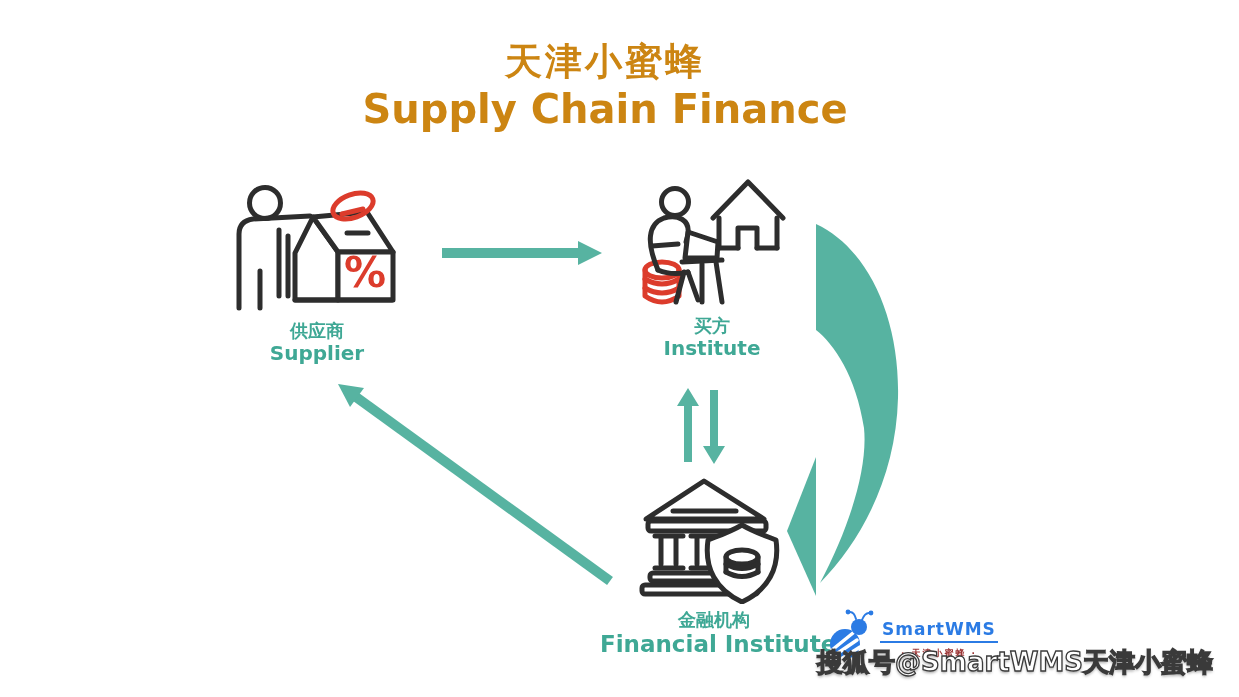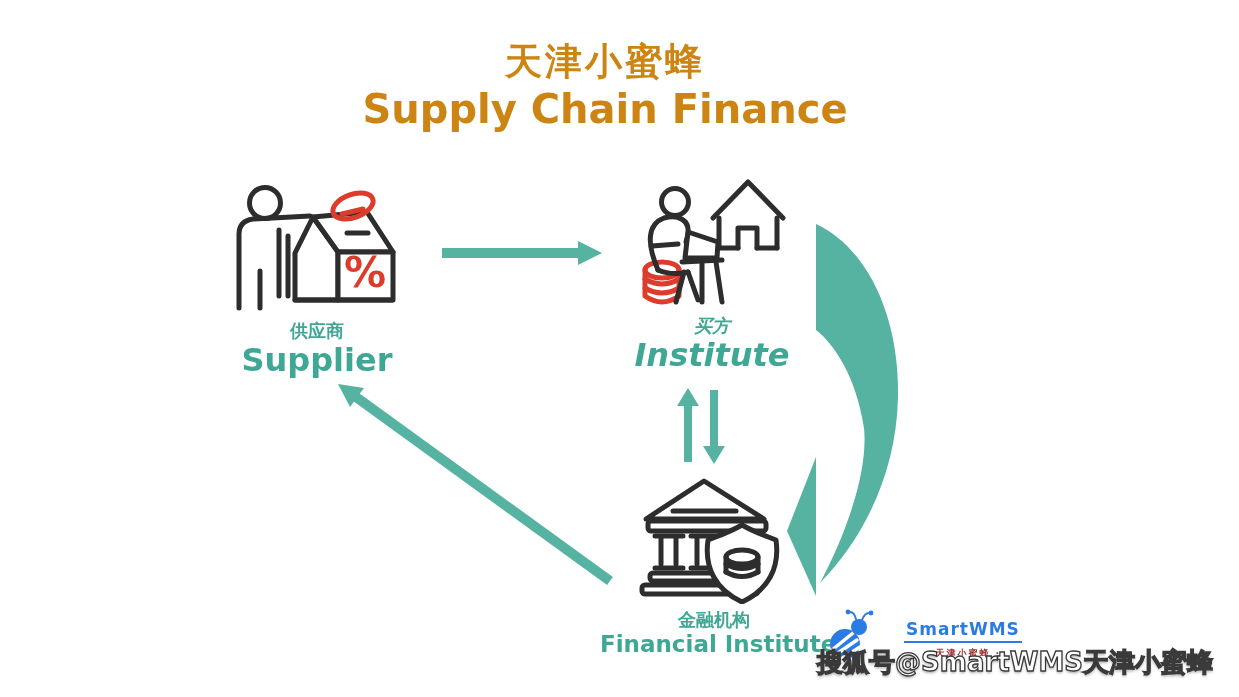--- a/index.html
+++ b/index.html
@@ -26,36 +26,36 @@
   .title .en{font-size:40px;font-weight:bold;color:var(--title-orange);line-height:1.25;}
 
   
   svg.arrows{position:absolute;left:0;top:0;z-index:0;}
   .fill-teal{fill:var(--arrow-teal,#57B3A1);}
   .stroke-teal{stroke:var(--arrow-teal,#57B3A1);fill:none;}
 
   
   .node{position:absolute;text-align:center;z-index:1;}
   .node .zh{font-size:18px;font-weight:bold;color:var(--label-teal);white-space:nowrap;line-height:1.15;}
-  .node .en{font-size:32px;font-weight:bold;color:var(--label-teal);white-space:nowrap;line-height:1.15;}
+  .node .en{font-size:20px;font-weight:bold;color:var(--label-teal);white-space:nowrap;line-height:1.15;}
   .node-supplier{left:232px;top:174px;width:170px;}
   .node-purchaser{left:632px;top:172px;width:160px;}
   .node-financial{left:600px;top:474px;width:228px;}
   .node-financial .en{font-size:23px;}
   .node-supplier .labels{margin-top:3px;}
-  .node-purchaser .labels{margin-top:5px;font-style:italic;}
+  .node-purchaser .labels{margin-top:5px;}
   .node-financial .labels{margin-top:6px;}
 
   .stroke-dark{stroke:var(--icon-dark,#2d2d2d);stroke-width:5;fill:none;stroke-linecap:round;stroke-linejoin:round;}
   .stroke-red{stroke:var(--icon-red,#dc3c2c);stroke-width:5;fill:none;stroke-linecap:round;stroke-linejoin:round;}
   .fill-bg{fill:#ffffff;}
   .red-text{fill:var(--icon-red,#dc3c2c);font-weight:bold;font-family:"DejaVu Sans","Liberation Sans",sans-serif;}
 
   
-  .watermark-logo{position:absolute;left:826px;top:608px;display:flex;align-items:flex-start;z-index:3;gap:24px;}
+  .watermark-logo{position:absolute;left:826px;top:608px;display:flex;align-items:flex-start;z-index:3;}
   .brand-col{margin-left:6px;margin-top:12px;display:flex;flex-direction:column;align-items:center;}
   .brand{font-size:17px;font-weight:bold;color:var(--brand-blue);letter-spacing:1px;
          border-bottom:2.5px solid var(--brand-blue);padding:0 2px 2px 2px;line-height:1.1;}
   .brand-sub{font-size:9px;color:var(--brand-sub-red);letter-spacing:2px;margin-top:4px;font-weight:bold;}
   .credit{position:absolute;right:26px;top:645px;z-index:3;
           font-size:26px;font-weight:bold;color:#ffffff;white-space:nowrap;
           -webkit-text-stroke:1.3px #3a3a3a;
           text-shadow:0 2px 3px rgba(0,0,0,0.35);}
 </style>
 </head>

